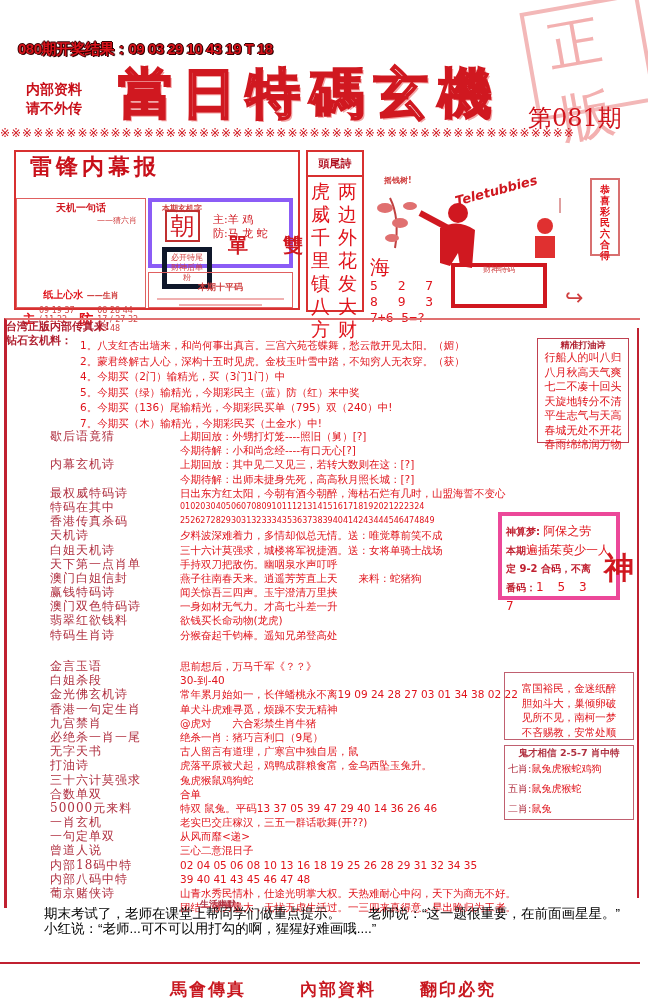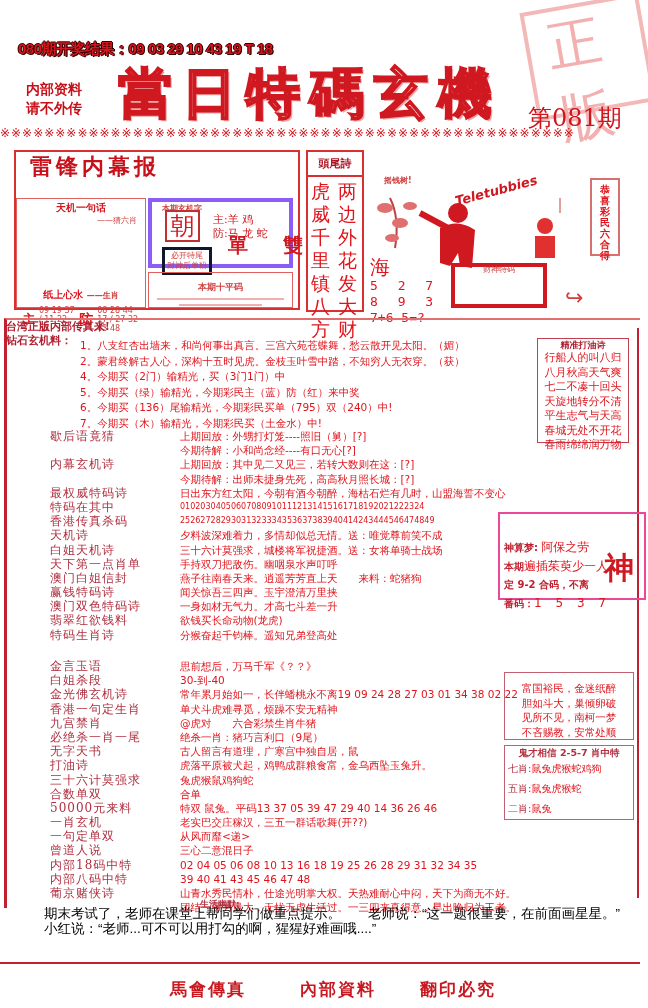--- a/index.html
+++ b/index.html
@@ -32,21 +32,21 @@
 .content-border{left:4px;top:318px;width:636px;height:590px;border-left:3px solid #c02030;border-top:2px solid #e07070}
 .hdr{left:6px;top:320px;font-size:11px;font-weight:bold;color:#b02030;font-family:"DejaVu Serif",serif;line-height:14px}
 .list{left:80px;top:338px;font-size:10.5px;line-height:15.5px;color:#e0141c}
 .rows{left:50px;font-size:10.5px;line-height:14.2px}
 .row{display:flex;white-space:nowrap;height:14.2px}
 .lbl{width:130px;color:#b03040;font-family:"DejaVu Serif",serif;font-size:12px;display:flex;justify-content:space-between;padding-right:1px;letter-spacing:1px}
 .val{color:#e0141c;font-size:10.5px}
 .right-rule{left:637px;top:328px;width:2px;height:570px;background:#c02030}
 .tb-box{left:537px;top:338px;width:92px;height:105px;border:1px solid #c04050;font-size:11px;line-height:14.5px;color:#e0141c;text-align:center}
 .tb-title{font-size:9px;font-weight:bold;color:#b02030;line-height:12px}
-.shen-box{left:498px;top:512px;width:148px;height:88px;border:2px solid #ec4899;font-size:10px;color:#c02030;line-height:18px;padding:24px 4px}
+.shen-box{left:498px;top:512px;width:122px;height:88px;border:4px solid #ec4899;font-size:10px;color:#c02030;line-height:18px;padding:6px 4px}
 .shen-big{left:604px;top:548px;font-size:30px;font-weight:bold;color:#d01820;font-family:"DejaVu Serif",serif}
 .fu-box{left:504px;top:672px;width:130px;height:68px;border:1px solid #c06070;font-size:10.5px;line-height:14.5px;padding:8px 4px;color:#e0141c;text-align:center}
 .gc-box{left:504px;top:745px;width:130px;height:75px;border:1px solid #c06070;font-size:10px;line-height:21px;padding:0 3px}
 .gc-title{font-size:9.5px;font-weight:bold;color:#b03040;text-align:center;line-height:14px}
 .life{left:200px;top:898px;font-size:9px;font-weight:bold;color:#b03040}
 .joke{left:44px;top:906px;width:580px;font-size:13.5px;line-height:15px;color:#000000;font-family:"Liberation Sans",sans-serif}
 .bottom-rule{left:0;top:962px;width:640px;height:2px;background:#c02030}
 .footer{top:978px;font-size:17px;font-weight:bold;color:#c81820;font-family:"DejaVu Serif",serif;letter-spacing:2px}
 </style>
 </head>
@@ -75,21 +75,21 @@
     <span style="font-weight:bold;font-size:12px">主</span>
     <span class="tiny" style="width:40px">09 19 37 / 11 22 33</span>
     <span style="font-weight:bold;font-size:14px">防</span>
     <span class="tiny" style="width:46px">08 28 44 17 / 27 32 43 48</span>
   </div>
 </div>
 <div class="abs inner2">
   <div class="tiny" style="padding:1px 10px;font-weight:bold">本期玄机字</div>
 </div>
 <div class="abs zhao">朝</div>
-<div class="abs tiny" style="left:162px;top:247px;width:50px;border:3px solid #0f172a;text-align:center;line-height:10px;padding:1px">
+<div class="abs tiny" style="left:162px;top:247px;width:50px;border:5px solid #0f172a;text-align:center;line-height:10px;padding:1px">
   <div>必开特尾</div>
   <div>财神后单粉</div>
 </div>
 <div class="abs ac" style="left:213px;top:212px">主:羊 鸡</div>
 <div class="abs ac" style="left:213px;top:226px">防:马 龙 蛇</div>
 <div class="abs danshuang">單 雙</div>
 <div class="abs inner3">
   <div class="tiny" style="text-align:center;font-weight:bold;font-size:9px;margin-top:8px">本期十平码</div>
   <div style="margin:4px 8px;height:2px;background:#f0b0b0"></div>
   <div style="margin:3px 30px;height:2px;background:#f0b0b0"></div>

